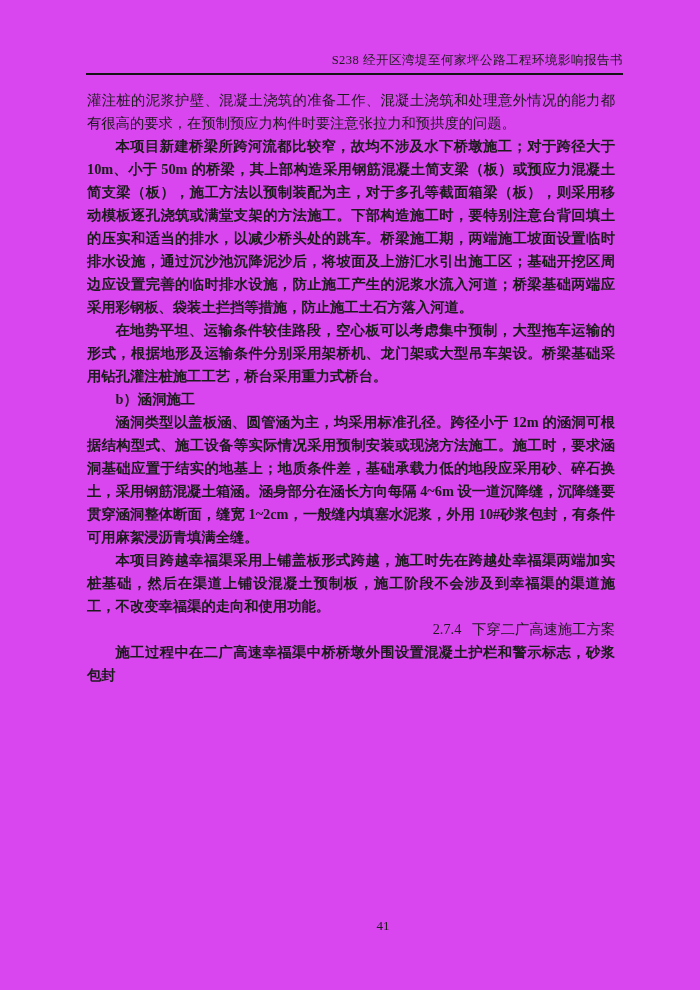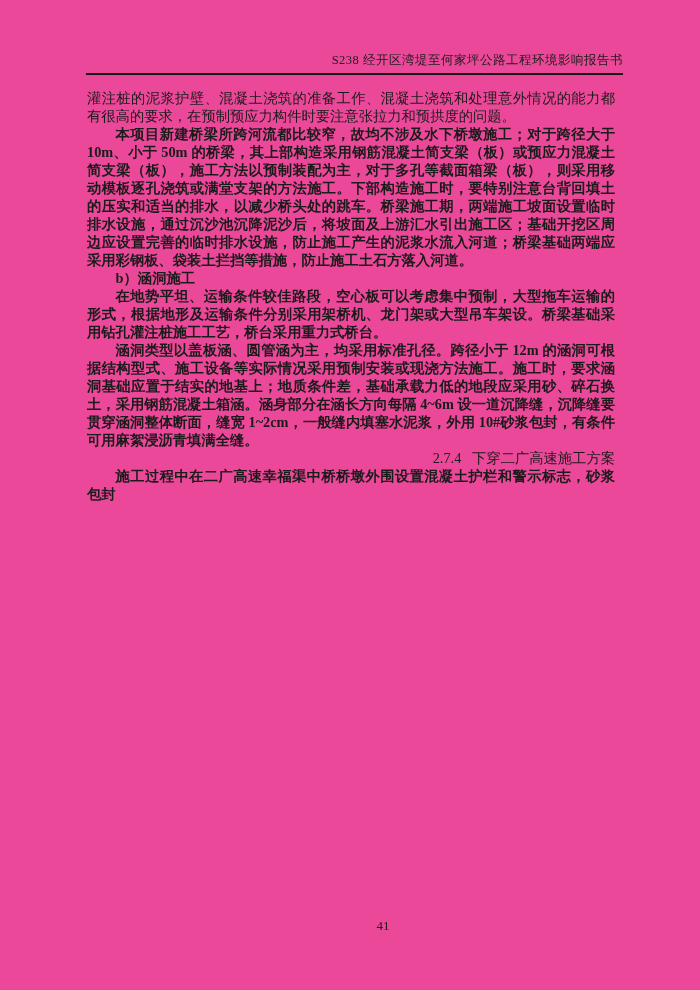--- a/index.html
+++ b/index.html
@@ -4,21 +4,21 @@
 <style>
   html, body {
     margin: 0;
     padding: 0;
     background: #ffffff;
   }
   .page {
     position: relative;
     width: 700px;
     height: 990px;
-    background: #ec4899;
+    background: #d946ef;
     font-family: "Liberation Serif", "DejaVu Serif", serif;
     color: #1b1b1b;
     overflow: hidden;
   }
   .header {
     position: absolute;
     left: 86px;
     top: 52px;
     width: 537px;
     text-align: right;
@@ -34,21 +34,21 @@
     width: 537px;
     height: 2px;
     background: #141414;
   }
   .doc-body {
     position: absolute;
     left: 87px;
     top: 89px;
     width: 528px;
     font-size: 14.3px;
-    line-height: 18px;
+    line-height: 23px;
     text-align: justify;
     text-justify: inter-character;
   }
   .doc-body p {
     margin: 0;
     padding: 0;
   }
   p.indent { text-indent: 2em; font-weight: bold; }
   p.noindent { text-indent: 0; }
   p.section-heading {
@@ -76,26 +76,27 @@
     <span>S238 经开区湾堤至何家坪公路工程环境影响报告书</span>
   </div>
   <div class="header-rule"></div>
 
   <div class="doc-body">
 
     <p class="noindent">灌注桩的泥浆护壁、混凝土浇筑的准备工作、混凝土浇筑和处理意外情况的能力都有很高的要求，在预制预应力构件时要注意张拉力和预拱度的问题。</p>
 
     <p class="indent">本项目新建桥梁所跨河流都比较窄，故均不涉及水下桥墩施工；对于跨径大于 10m、小于 50m 的桥梁，其上部构造采用钢筋混凝土简支梁（板）或预应力混凝土简支梁（板），施工方法以预制装配为主，对于多孔等截面箱梁（板），则采用移动模板逐孔浇筑或满堂支架的方法施工。下部构造施工时，要特别注意台背回填土的压实和适当的排水，以减少桥头处的跳车。桥梁施工期，两端施工坡面设置临时排水设施，通过沉沙池沉降泥沙后，将坡面及上游汇水引出施工区；基础开挖区周边应设置完善的临时排水设施，防止施工产生的泥浆水流入河道；桥梁基础两端应采用彩钢板、袋装土拦挡等措施，防止施工土石方落入河道。</p>
 
+    <p class="indent">在地势平坦、运输条件较佳路段，空心板可以考虑集中预制，大型拖车运输的形式，根据地形及运输条件分别采用架桥机、龙门架或大型吊车架设。桥梁基础采用钻孔灌注桩施工工艺，桥台采用重力式桥台。</p>
+
     <p class="indent">b）涵洞施工</p>
-
-    <p class="indent">在地势平坦、运输条件较佳路段，空心板可以考虑集中预制，大型拖车运输的形式，根据地形及运输条件分别采用架桥机、龙门架或大型吊车架设。桥梁基础采用钻孔灌注桩施工工艺，桥台采用重力式桥台。</p>
 
     <p class="indent">涵洞类型以盖板涵、圆管涵为主，均采用标准孔径。跨径小于 12m 的涵洞可根据结构型式、施工设备等实际情况采用预制安装或现浇方法施工。施工时，要求涵洞基础应置于结实的地基上；地质条件差，基础承载力低的地段应采用砂、碎石换土，采用钢筋混凝土箱涵。涵身部分在涵长方向每隔 4~6m 设一道沉降缝，沉降缝要贯穿涵洞整体断面，缝宽 1~2cm，一般缝内填塞水泥浆，外用 10#砂浆包封，有条件可用麻絮浸沥青填满全缝。</p>
 
+    <p class="indent">本项目跨越幸福渠采用上铺盖板形式跨越，施工时先在跨越处幸福渠两端加实桩基础，然后在渠道上铺设混凝土预制板，施工阶段不会涉及到幸福渠的渠道施工，不改变幸福渠的走向和使用功能。</p>
 
     <p class="section-heading"><span class="heading-num">2.7.4</span><span>下穿二广高速施工方案</span></p>
 
 
     <p class="indent">施工过程中在二广高速幸福渠中桥桥墩外围设置混凝土护栏和警示标志，砂浆包封</p>
 
   </div>
 
   <div class="footer">
     <span>41</span>

